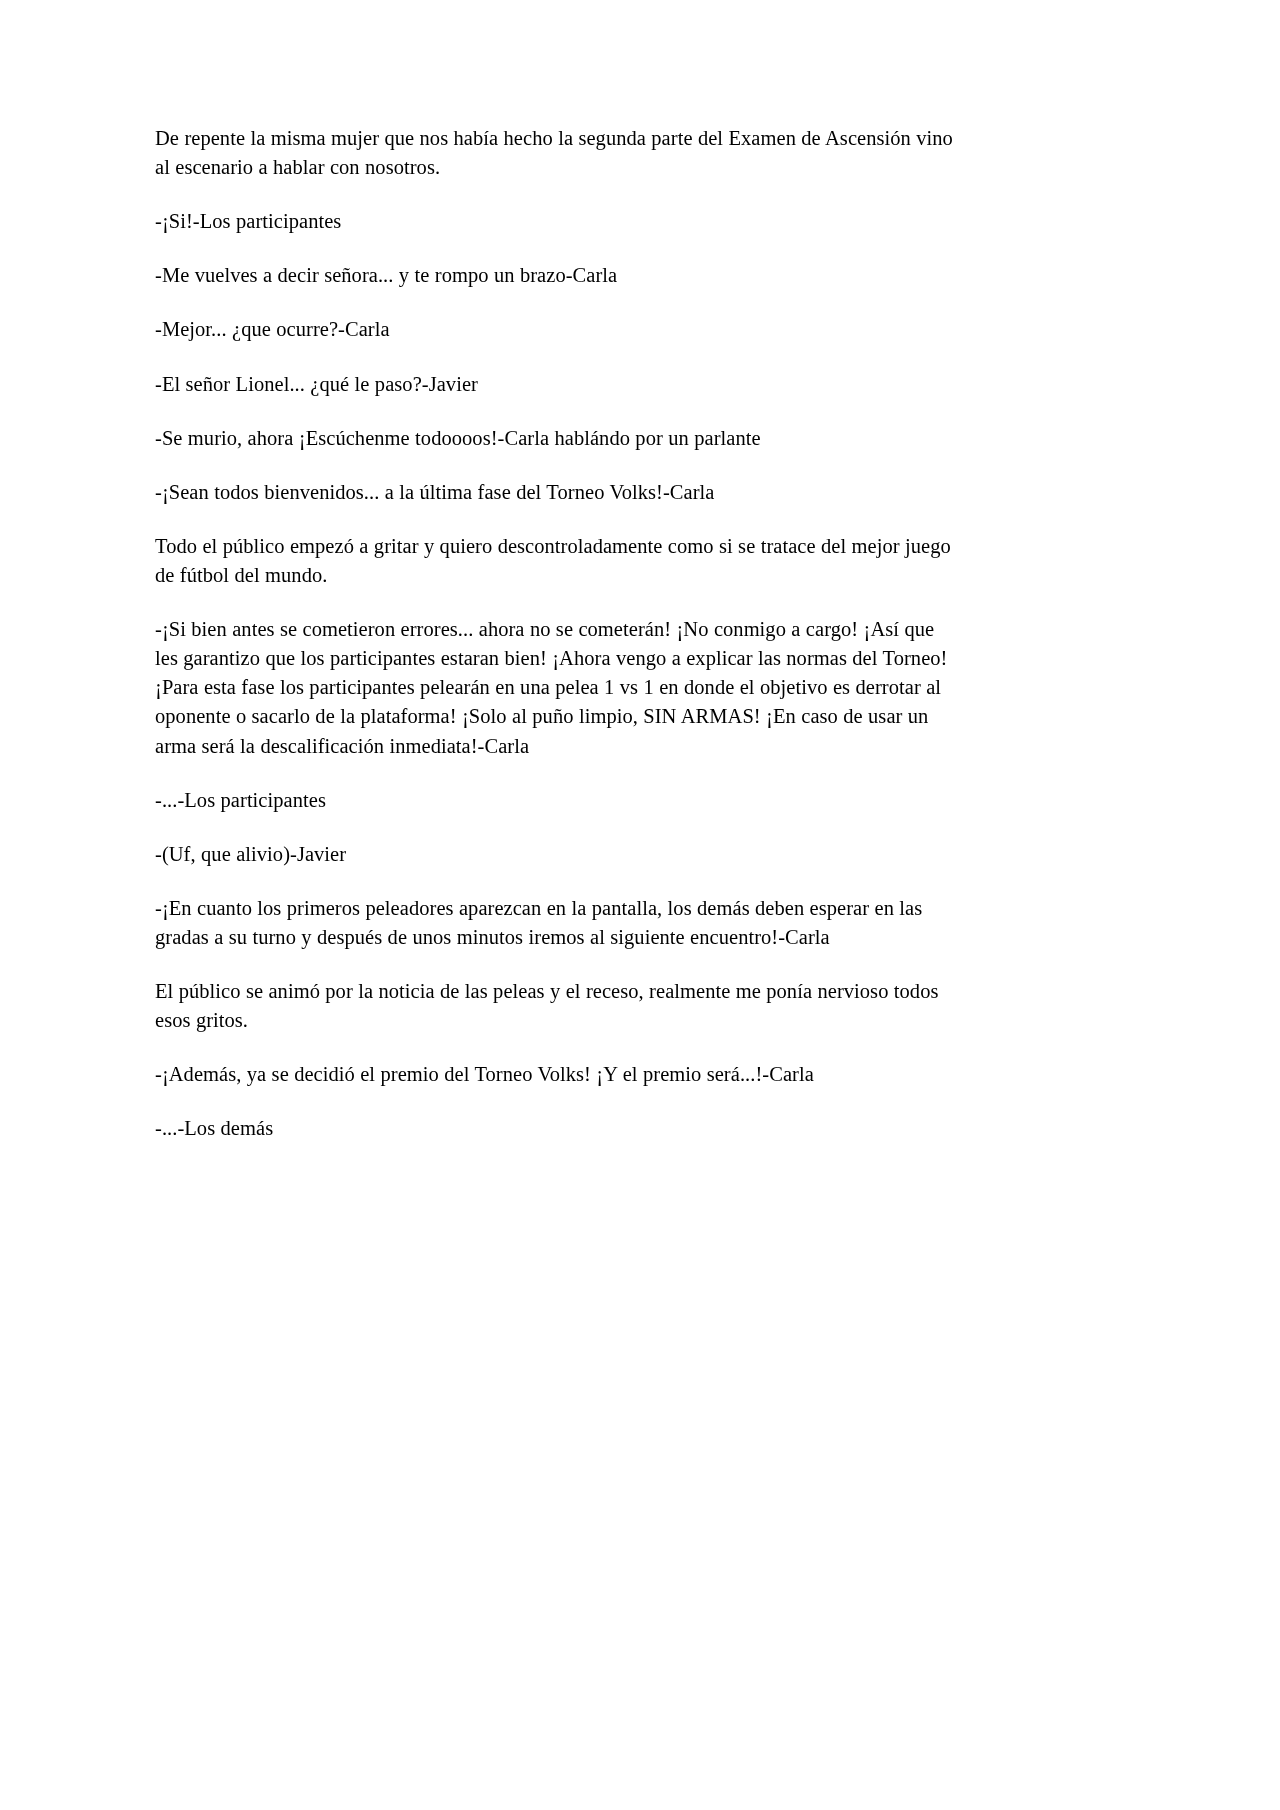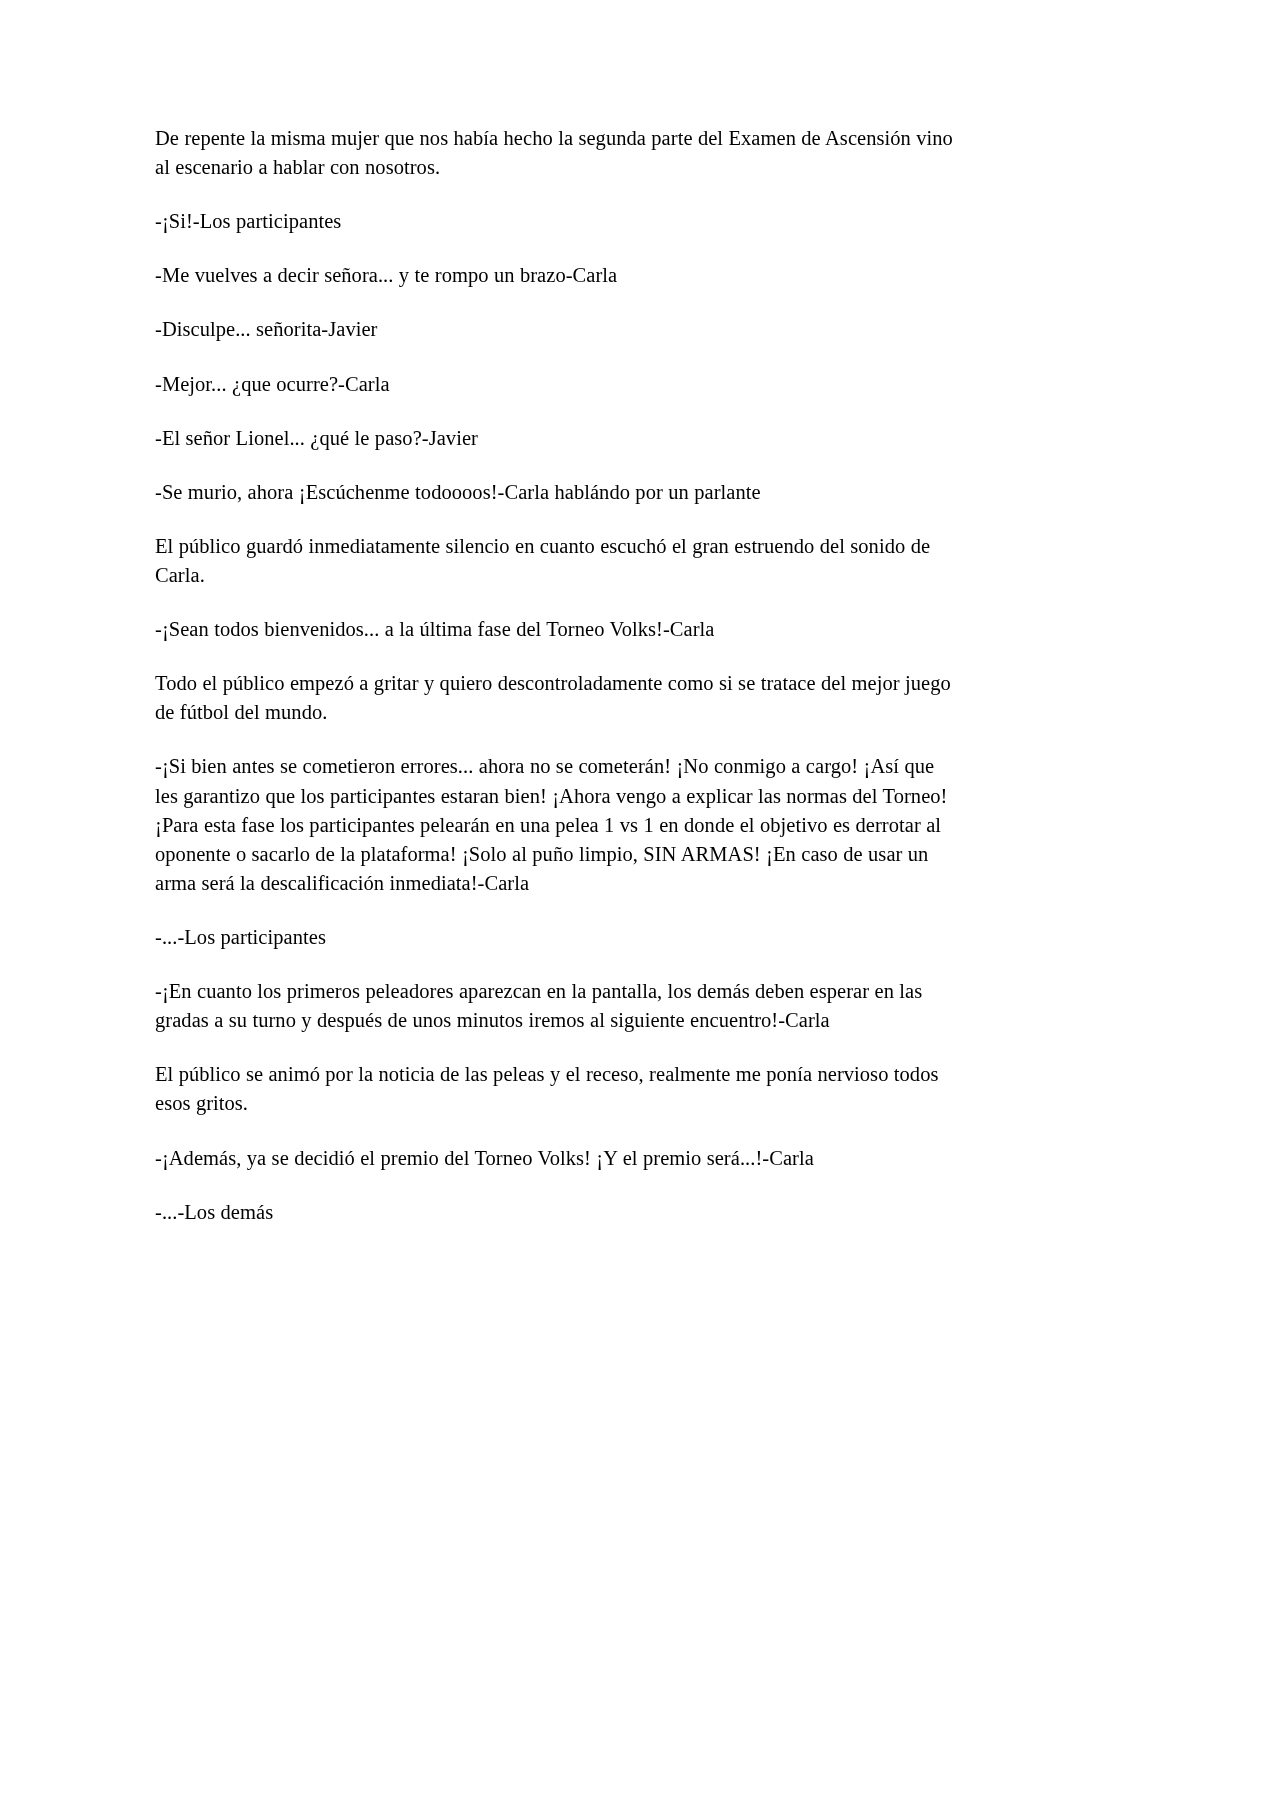--- a/index.html
+++ b/index.html
@@ -43,28 +43,27 @@
 </style>
 </head>
 <body>
 
 <div class="page">
   <div class="text-column">
 
     <p class="para">De repente la misma mujer que nos había hecho la segunda parte del Examen de Ascensión vino al escenario a hablar con nosotros.</p>
     <p class="para">-¡Si!-Los participantes</p>
     <p class="para">-Me vuelves a decir señora... y te rompo un brazo-Carla</p>
-    <p class="para">-Disculpe... señorita-Javier</p>
     <p class="para">-Mejor... ¿que ocurre?-Carla</p>
     <p class="para">-El señor Lionel... ¿qué le paso?-Javier</p>
     <p class="para">-Se murio, ahora ¡Escúchenme todoooos!-Carla hablándo por un parlante</p>
-    <p class="para">El público guardó inmediatamente silencio en cuanto escuchó el gran estruendo del sonido de Carla.</p>
     <p class="para">-¡Sean todos bienvenidos... a la última fase del Torneo Volks!-Carla</p>
     <p class="para">Todo el público empezó a gritar y quiero descontroladamente como si se tratace del mejor juego de fútbol del mundo.</p>
     <p class="para">-¡Si bien antes se cometieron errores... ahora no se cometerán! ¡No conmigo a cargo! ¡Así que les garantizo que los participantes estaran bien! ¡Ahora vengo a explicar las normas del Torneo! ¡Para esta fase los participantes pelearán en una pelea 1 vs 1 en donde el objetivo es derrotar al oponente o sacarlo de la plataforma! ¡Solo al puño limpio, SIN ARMAS! ¡En caso de usar un arma será la descalificación inmediata!-Carla</p>
     <p class="para">-...-Los participantes</p>
+    <p class="para">-(Uf, que alivio)-Javier</p>
     <p class="para">-¡En cuanto los primeros peleadores aparezcan en la pantalla, los demás deben esperar en las gradas a su turno y después de unos minutos iremos al siguiente encuentro!-Carla</p>
     <p class="para">El público se animó por la noticia de las peleas y el receso, realmente me ponía nervioso todos esos gritos.</p>
     <p class="para">-¡Además, ya se decidió el premio del Torneo Volks! ¡Y el premio será...!-Carla</p>
     <p class="para">-...-Los demás</p>
 
   </div>
 </div>
 
 </body></html>

